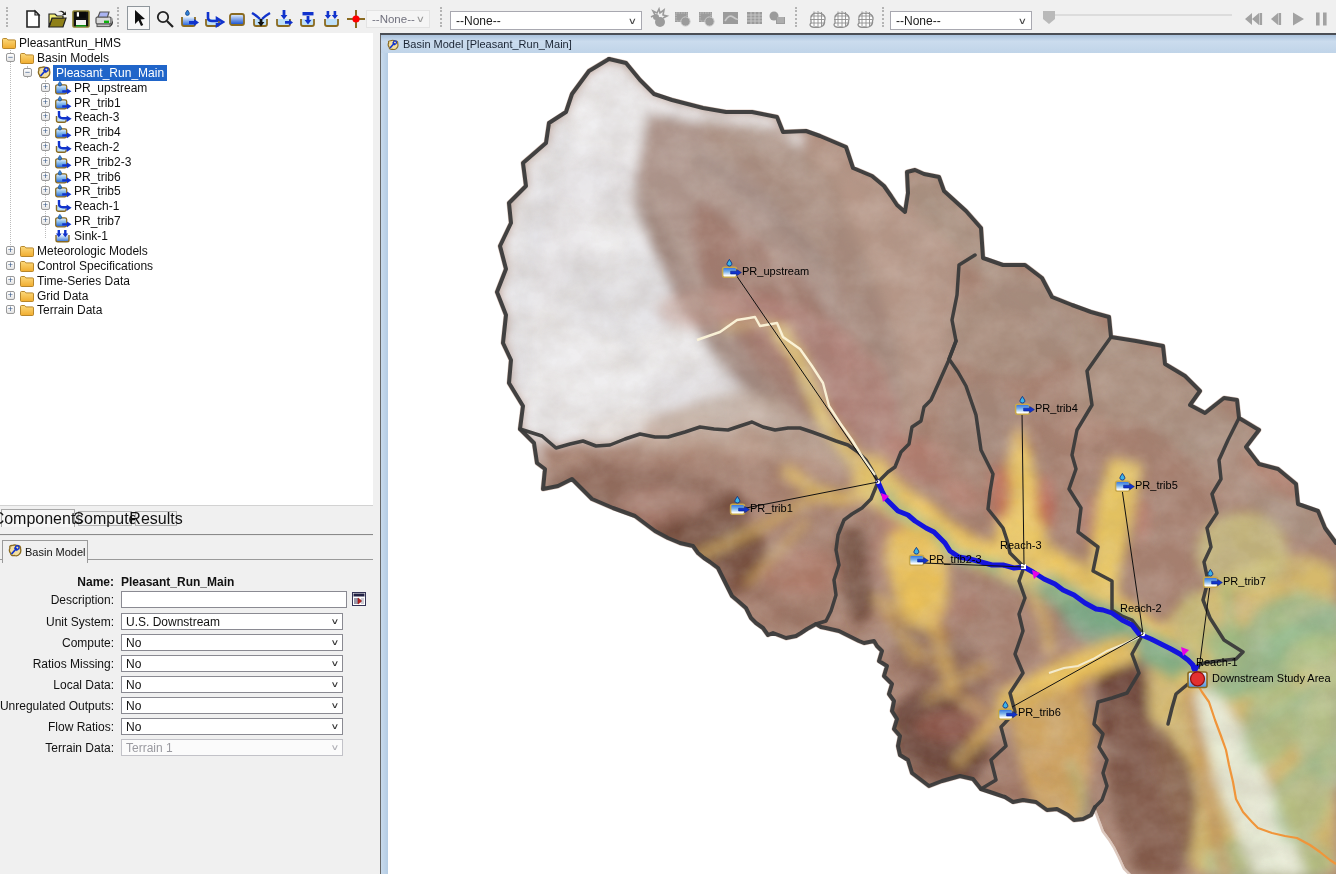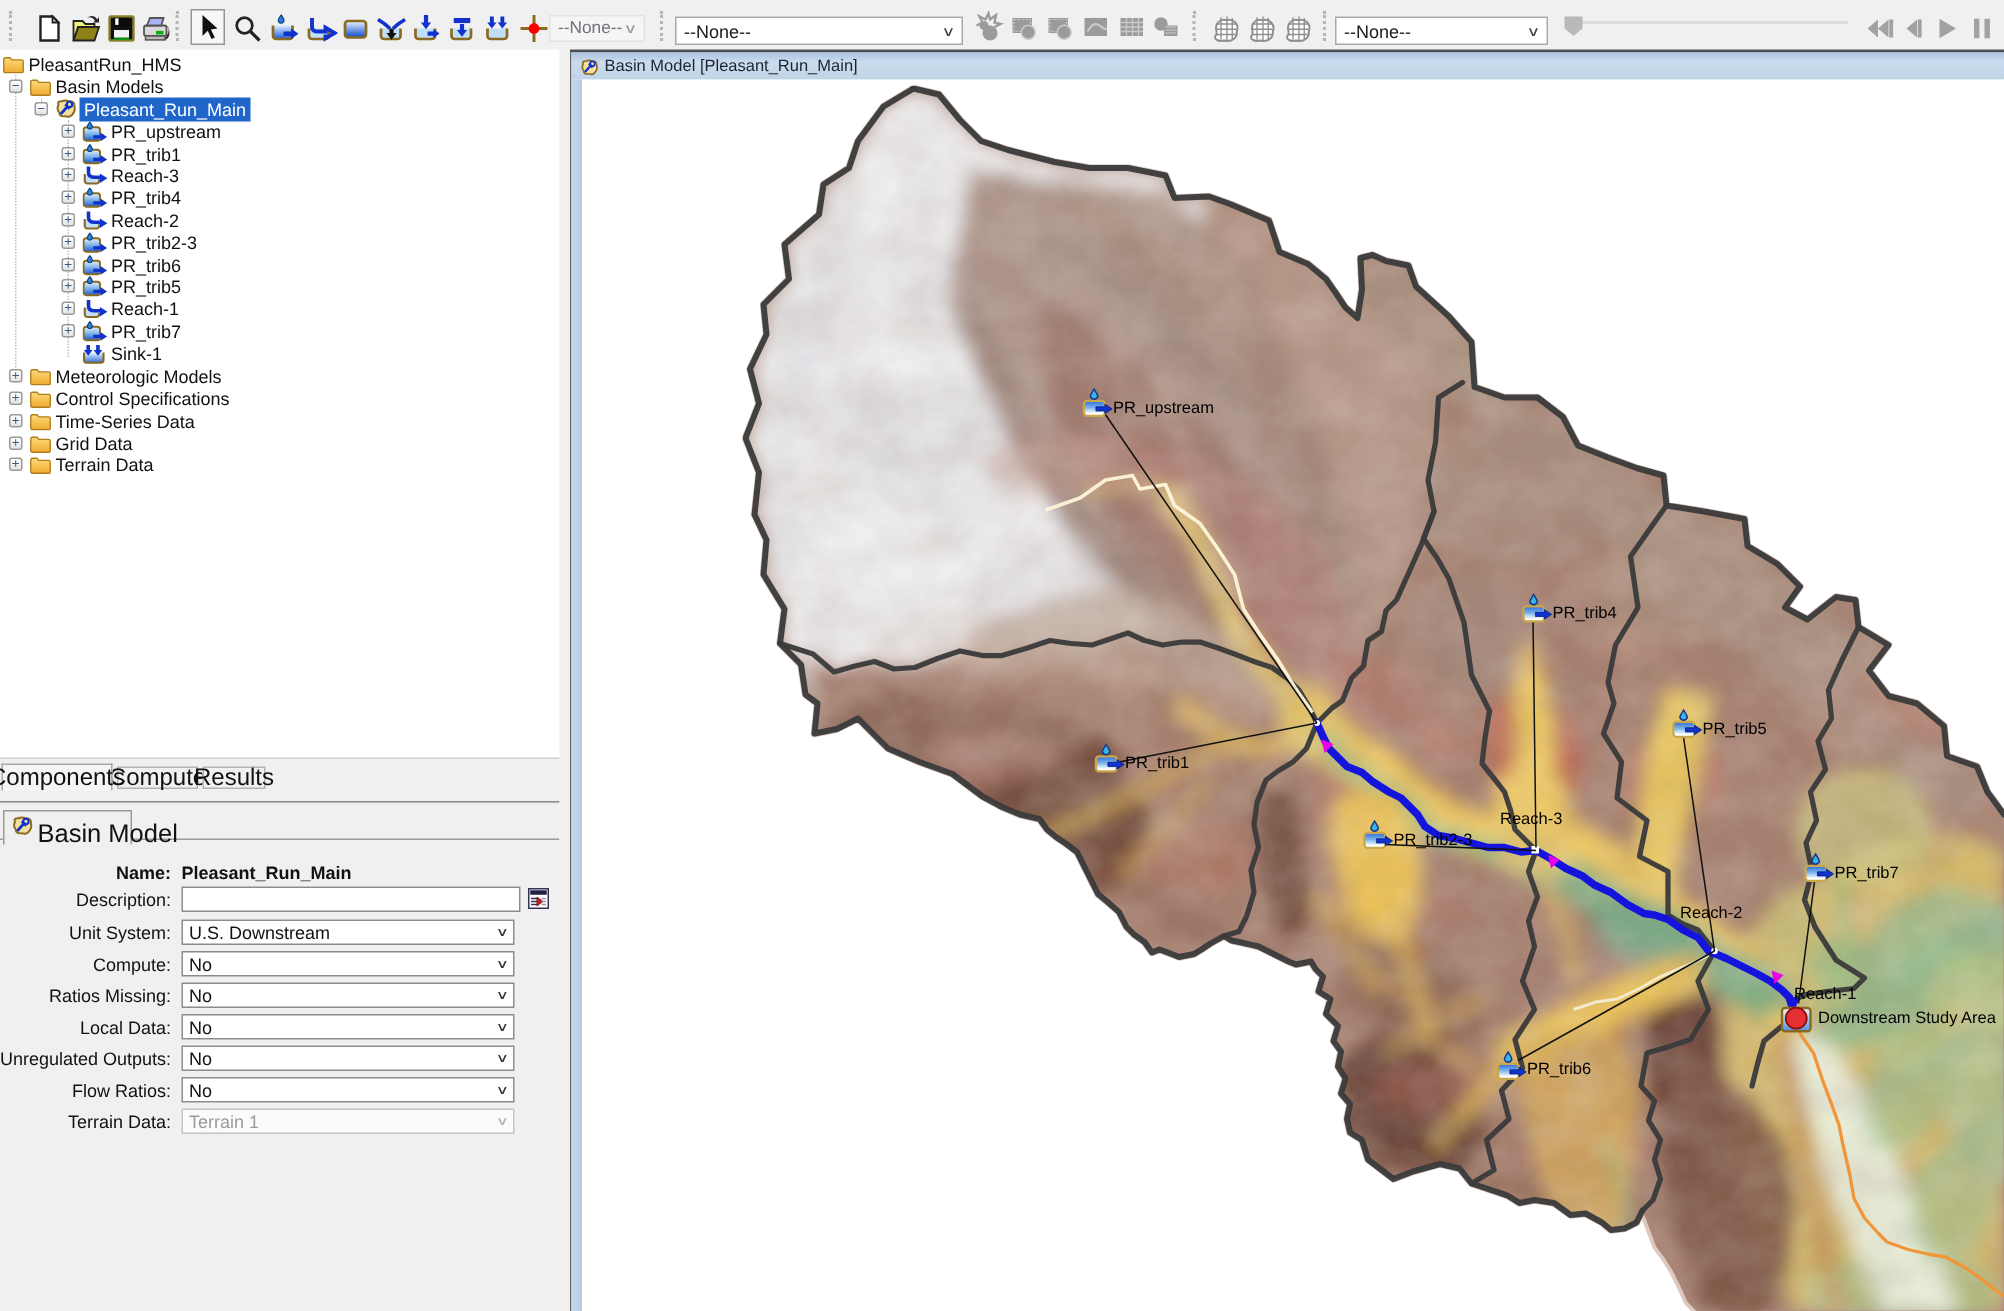--- a/index.html
+++ b/index.html
@@ -445,21 +445,21 @@
 <div class="tab" style="left:78px;top:511px;width:54px;height:15px;border-bottom:1px solid #b4b4b4">Compute</div>
 <div class="tab" style="left:135px;top:511px;width:42px;height:15px;border-bottom:1px solid #b4b4b4">Results</div>
 <div id="formsep"></div>
 <div id="formpanel"></div>
 <div id="btab"></div>
 <svg style="position:absolute;left:8px;top:544px;z-index:3;" width="14" height="13" viewBox="0 0 14 13">
     <path d="M2 4 Q1 1.5 4 1.5 Q7 0.5 9 1.5 Q13 1.5 12.5 4.5 Q13.5 8 11.5 10 Q10 12.5 6.5 11.5 Q2.5 12 2.5 9 Q0.5 6.5 2 4 Z" fill="#f3dfa0" stroke="#8a6a20" stroke-width="1.3"></path>
     <path d="M3.5 10 L8 5 M8 5 l1.5 1.5 M8 5 l-1.5 -1.5" stroke="#1133cc" stroke-width="1.8" fill="none"></path>
     <circle cx="9.3" cy="3.6" r="1.8" fill="none" stroke="#1133cc" stroke-width="1.4"></circle>
   </svg>
-<div style="position:absolute;left:25px;top:546px;font-size:17px;color:#111;z-index:3">Basin Model</div>
+<div style="position:absolute;left:25px;top:546px;font-size:11px;color:#111;z-index:3">Basin Model</div>
 <div id="btabline"></div>
 <div style="position:absolute;right:1222px;top:575px;font-size:12px;font-weight:700;color:#111">Name:</div>
 <div style="position:absolute;left:121px;top:575px;font-size:12px;font-weight:700;color:#111">Pleasant_Run_Main</div>
 <div class="flab" style="top:593px">Description:</div>
 <div style="position:absolute;left:121px;top:591px;width:226px;height:17px;background:#fff;border:1px solid #8a8a92"></div>
 <svg style="position:absolute;left:352px;top:592px" width="14" height="14" viewBox="0 0 14 14">
     <rect x="0.5" y="0.5" width="13" height="13" fill="#fff" stroke="#335"></rect>
     <rect x="1.5" y="1.5" width="11" height="3" fill="#224"></rect>
     <path d="M2 7 h4 M2 9 h4 M2 11 h4" stroke="#335" stroke-width="1"></path>
     <path d="M6 6 l4 3 -4 3z" fill="#b22" stroke="#811" stroke-width="0.6"></path>

